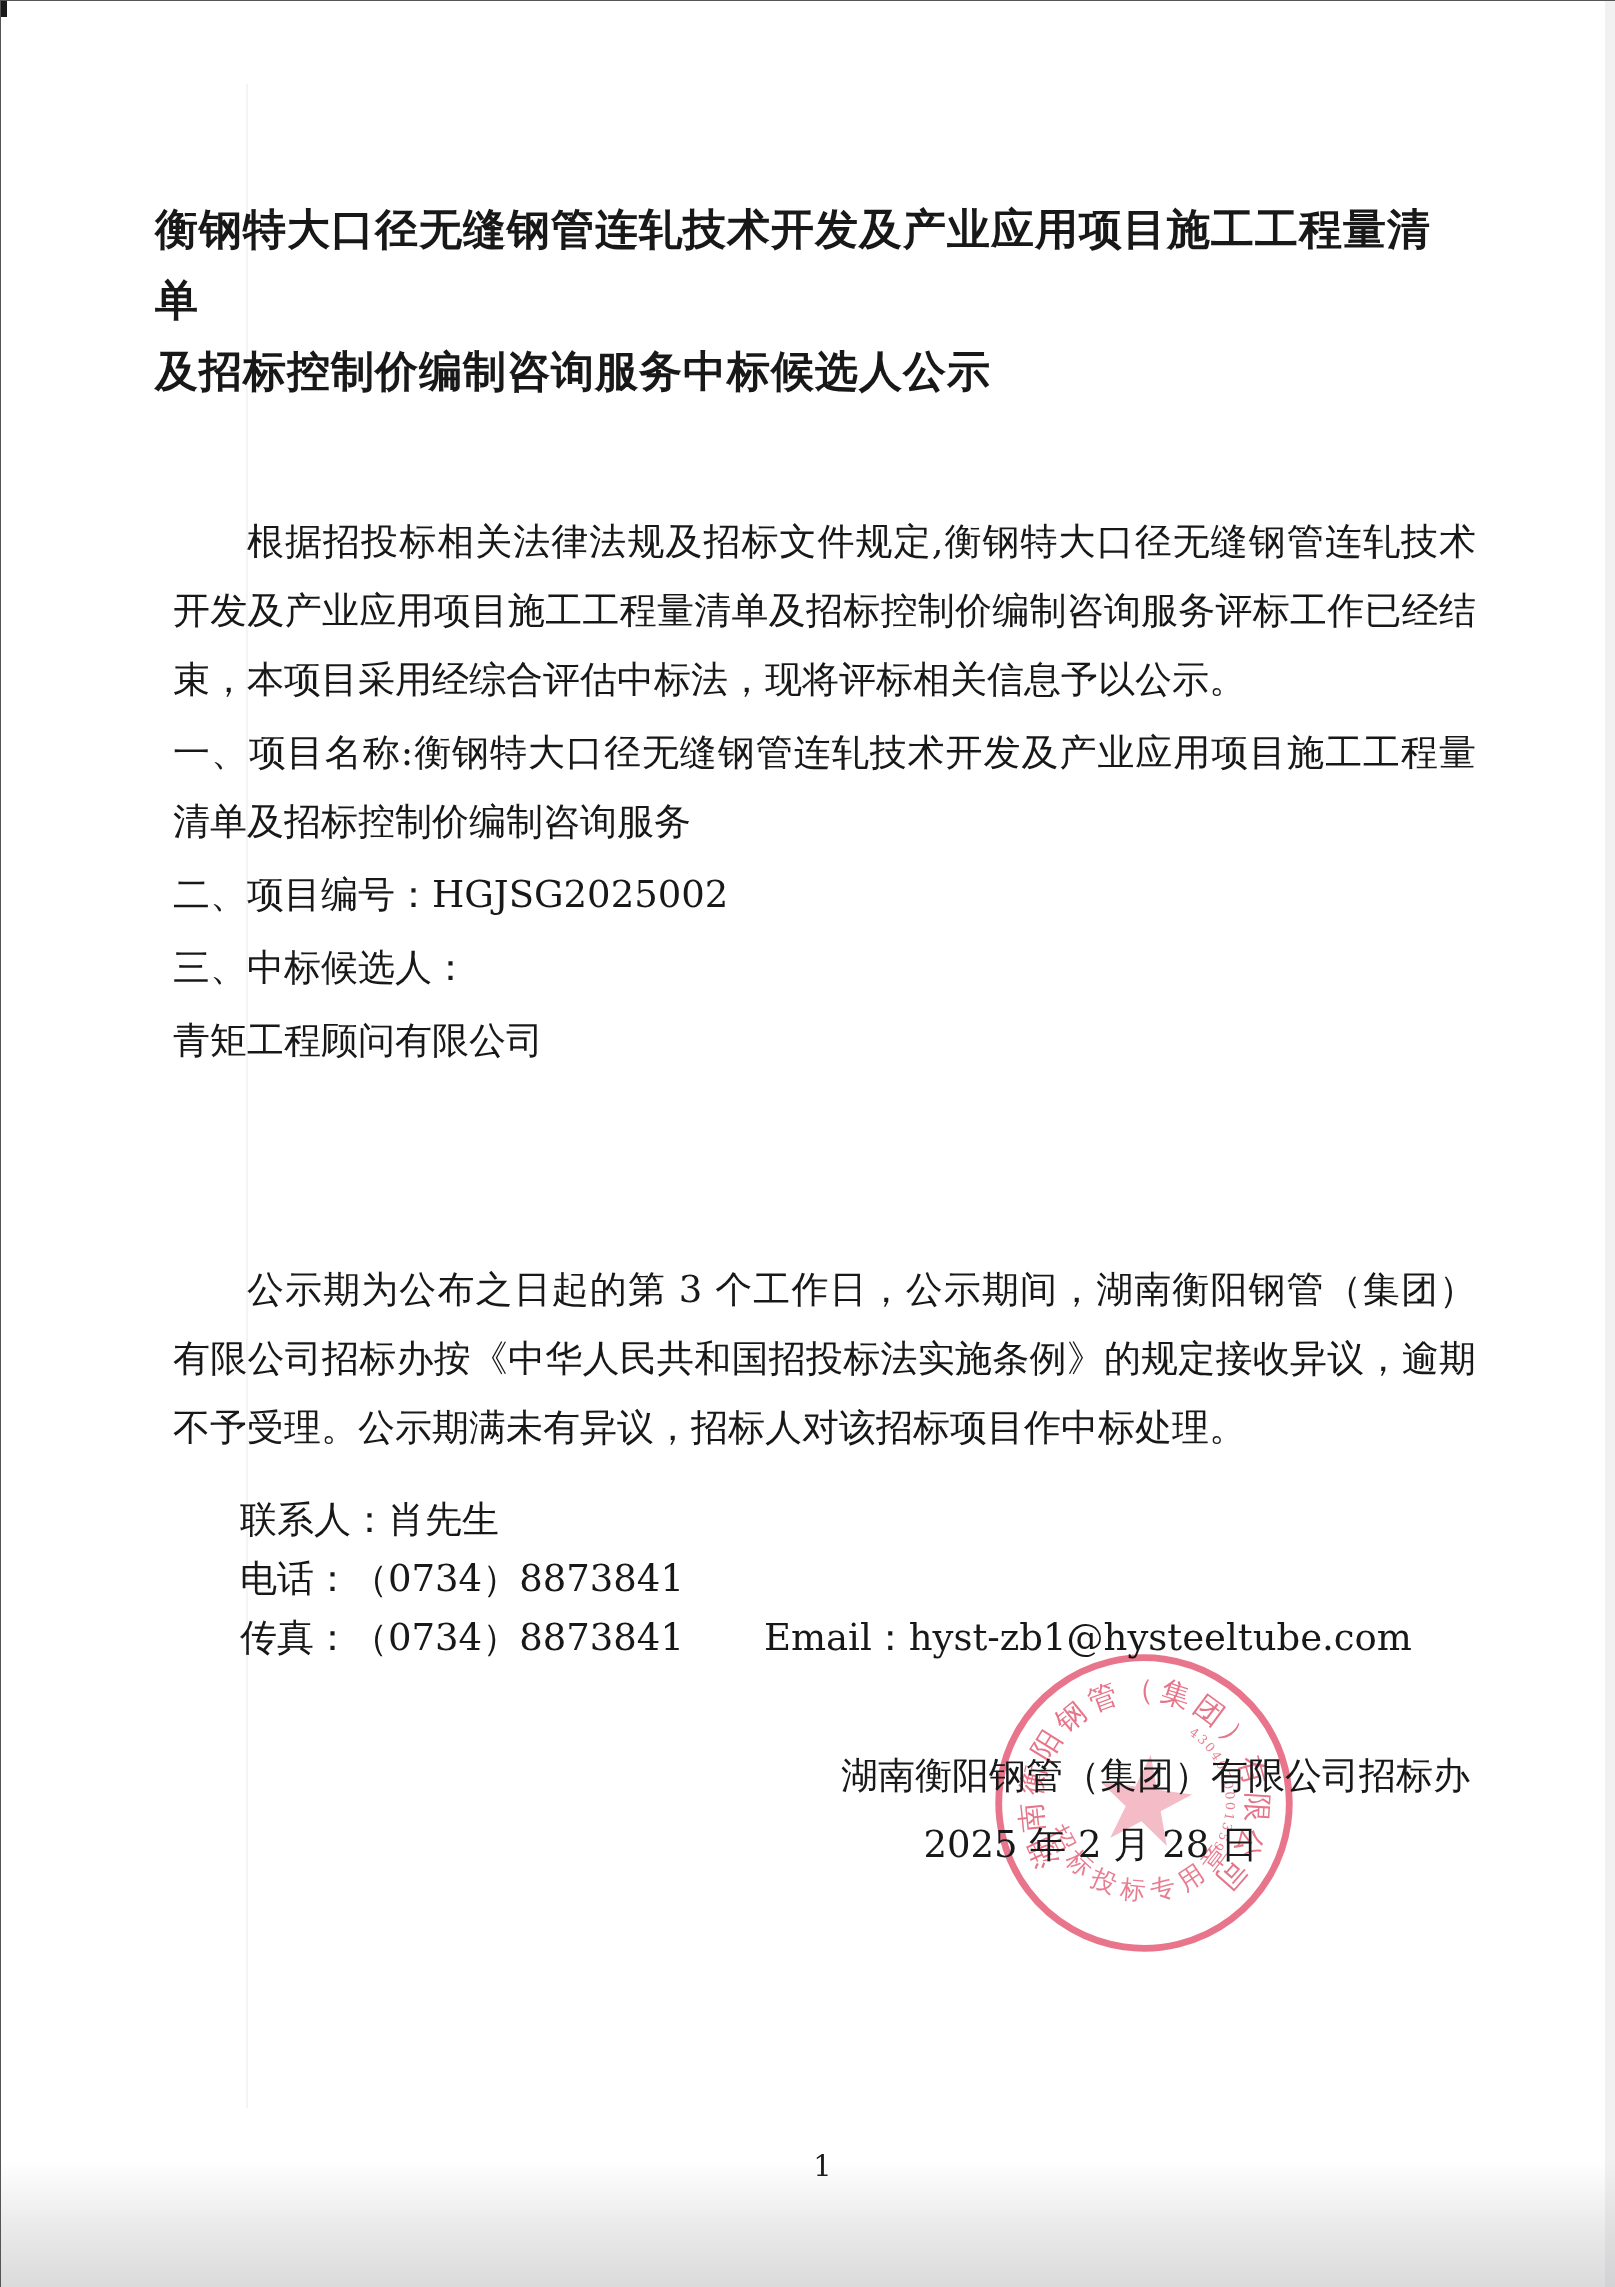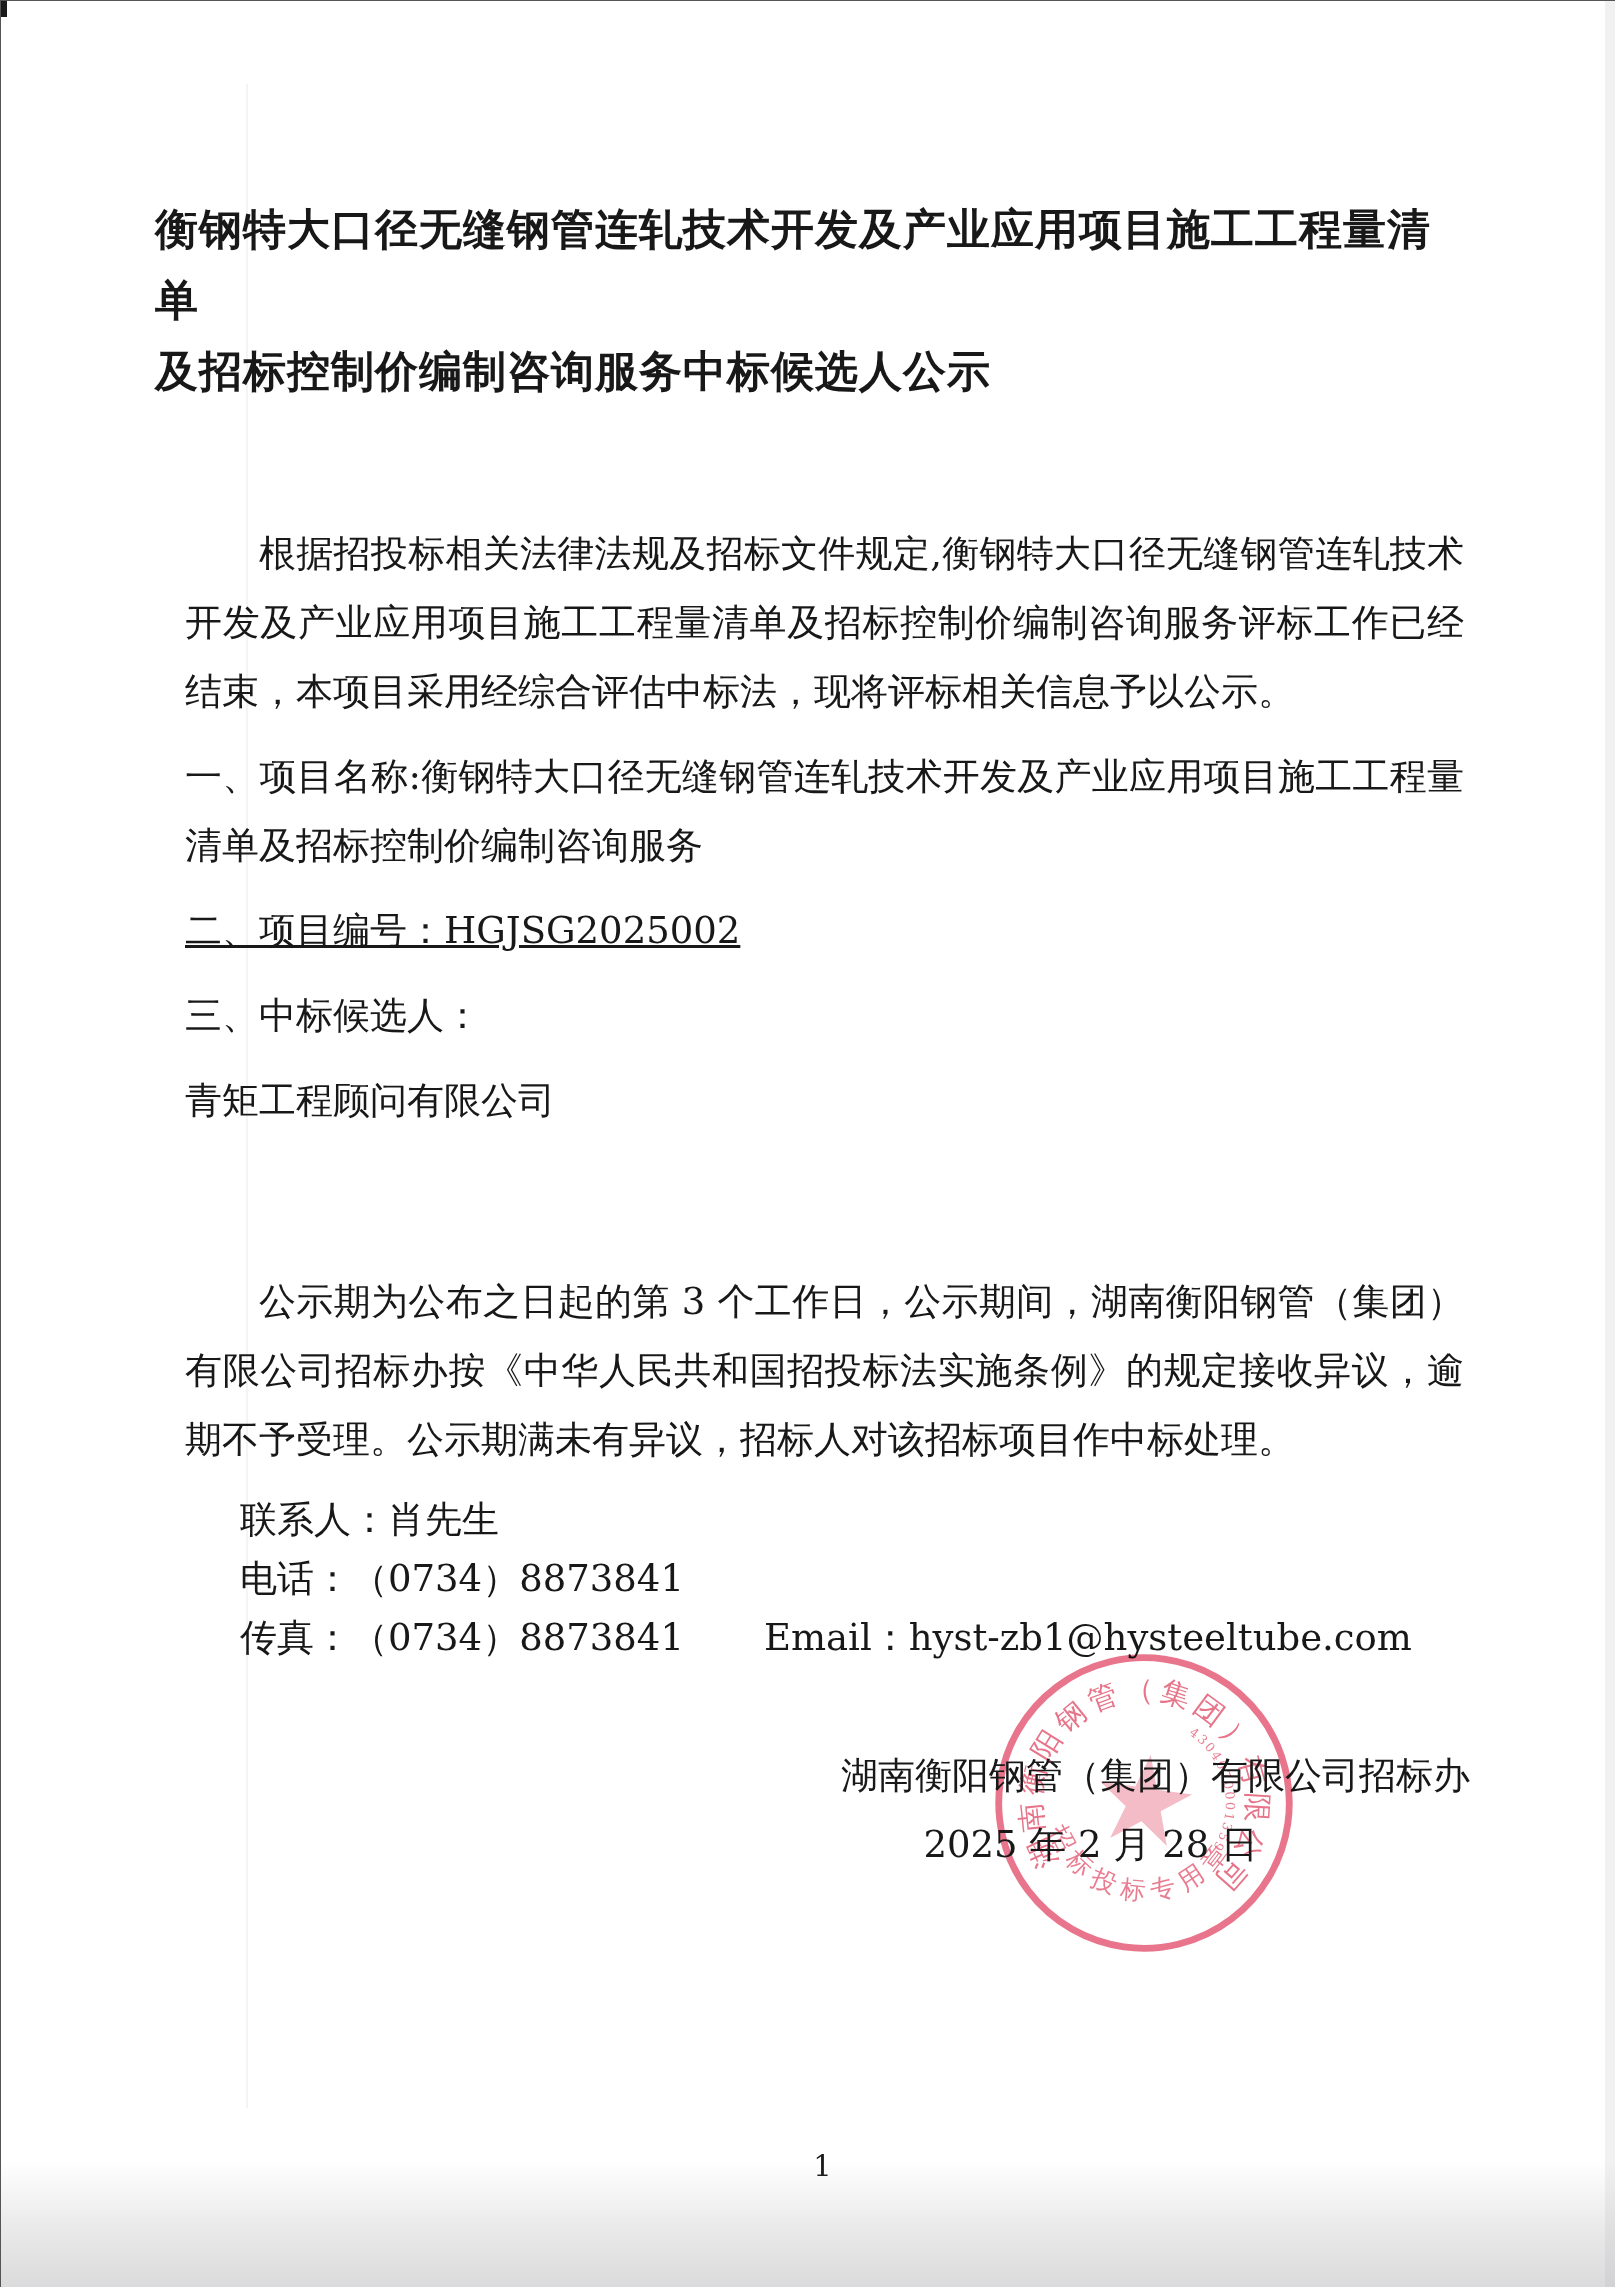--- a/index.html
+++ b/index.html
@@ -24,24 +24,24 @@
   .title{
     position:absolute;left:154px;top:193px;width:1311px;
     font-size:43px;font-weight:bold;line-height:71px;
     text-align:left;letter-spacing:1px;
   }
   .body-block{
     position:absolute;left:168px;width:1311px;
     font-size:37px;line-height:69px;
     text-align:justify;
   }
-  .body-block p{margin:16px;padding:0;}
+  .body-block p{margin:4px;padding:0;}
   .indent{text-indent:74px;}
   #block-items{top:502px;}
-  .item-code{margin-top:16.6px;text-decoration:underline;}
+  .item-code{margin-top:16.6px;}
   .item-cand{margin-top:3.9px;}
   .cand-name{padding-left:76px;}
   #block-notice{top:1250px;}
 
   .contact{
     position:absolute;left:239px;top:1489px;
     font-size:37px;line-height:59px;white-space:nowrap;
   }
   .contact .email{margin-left:80px;}
 

